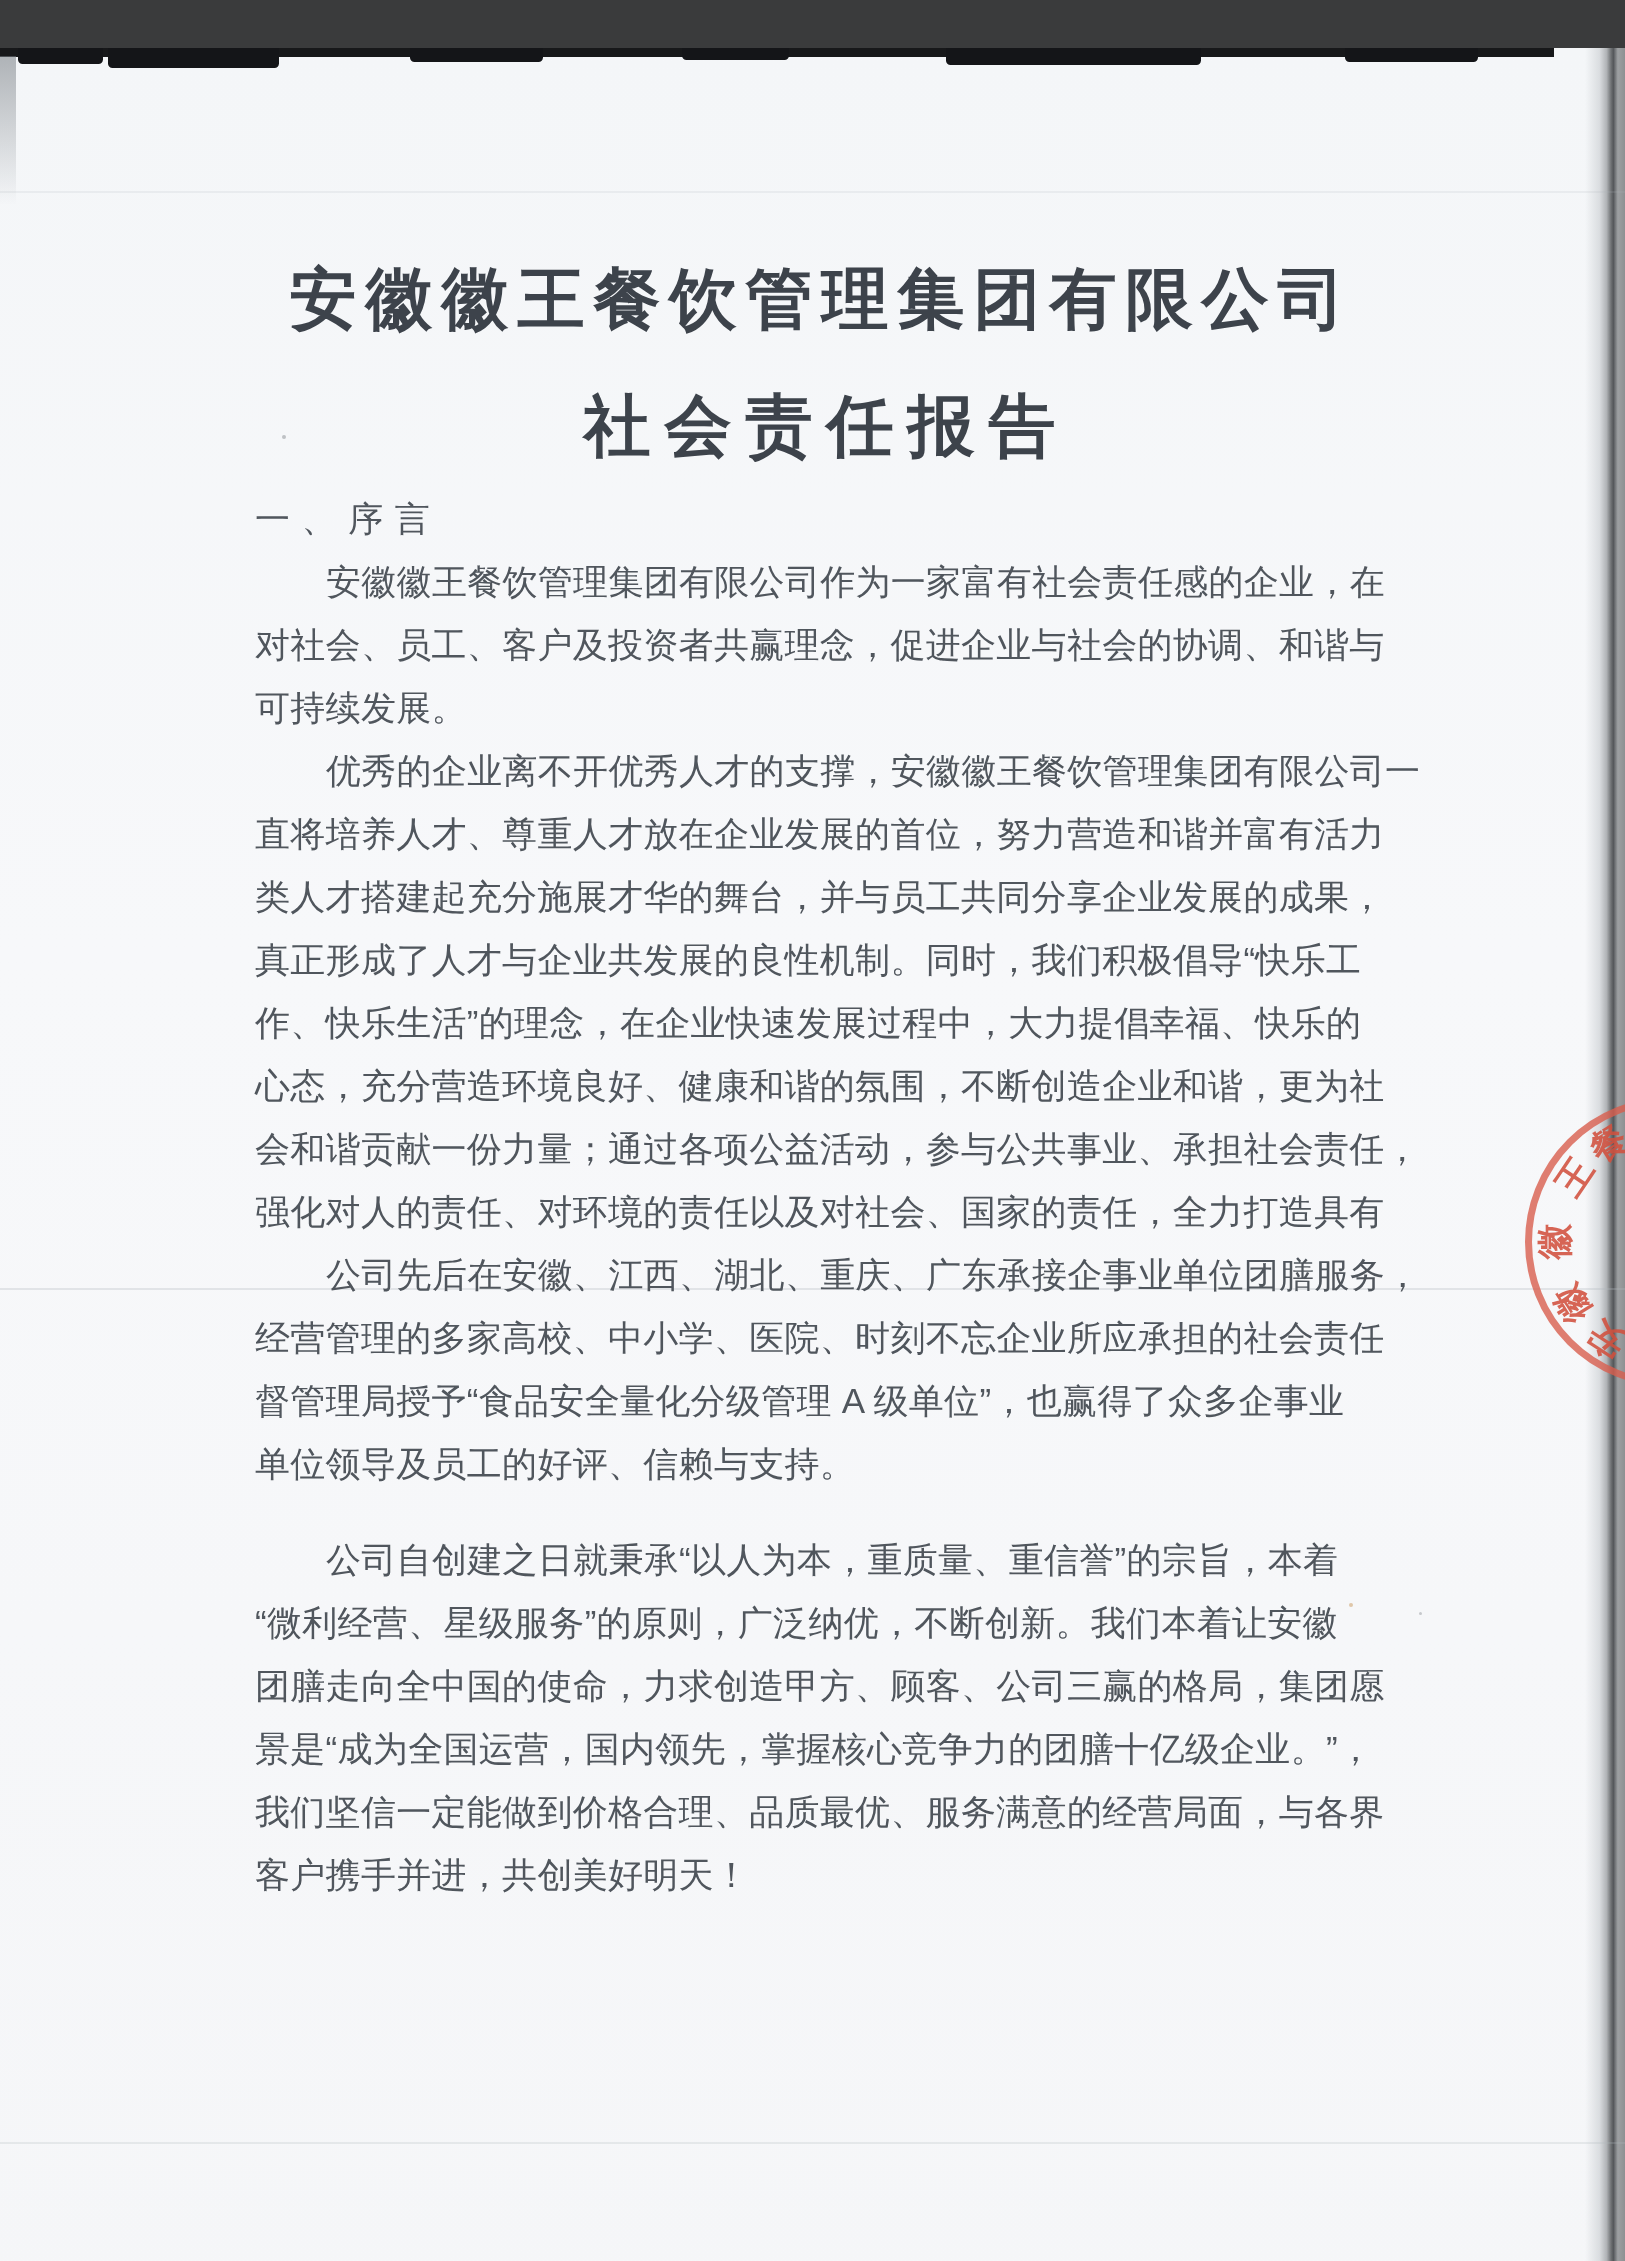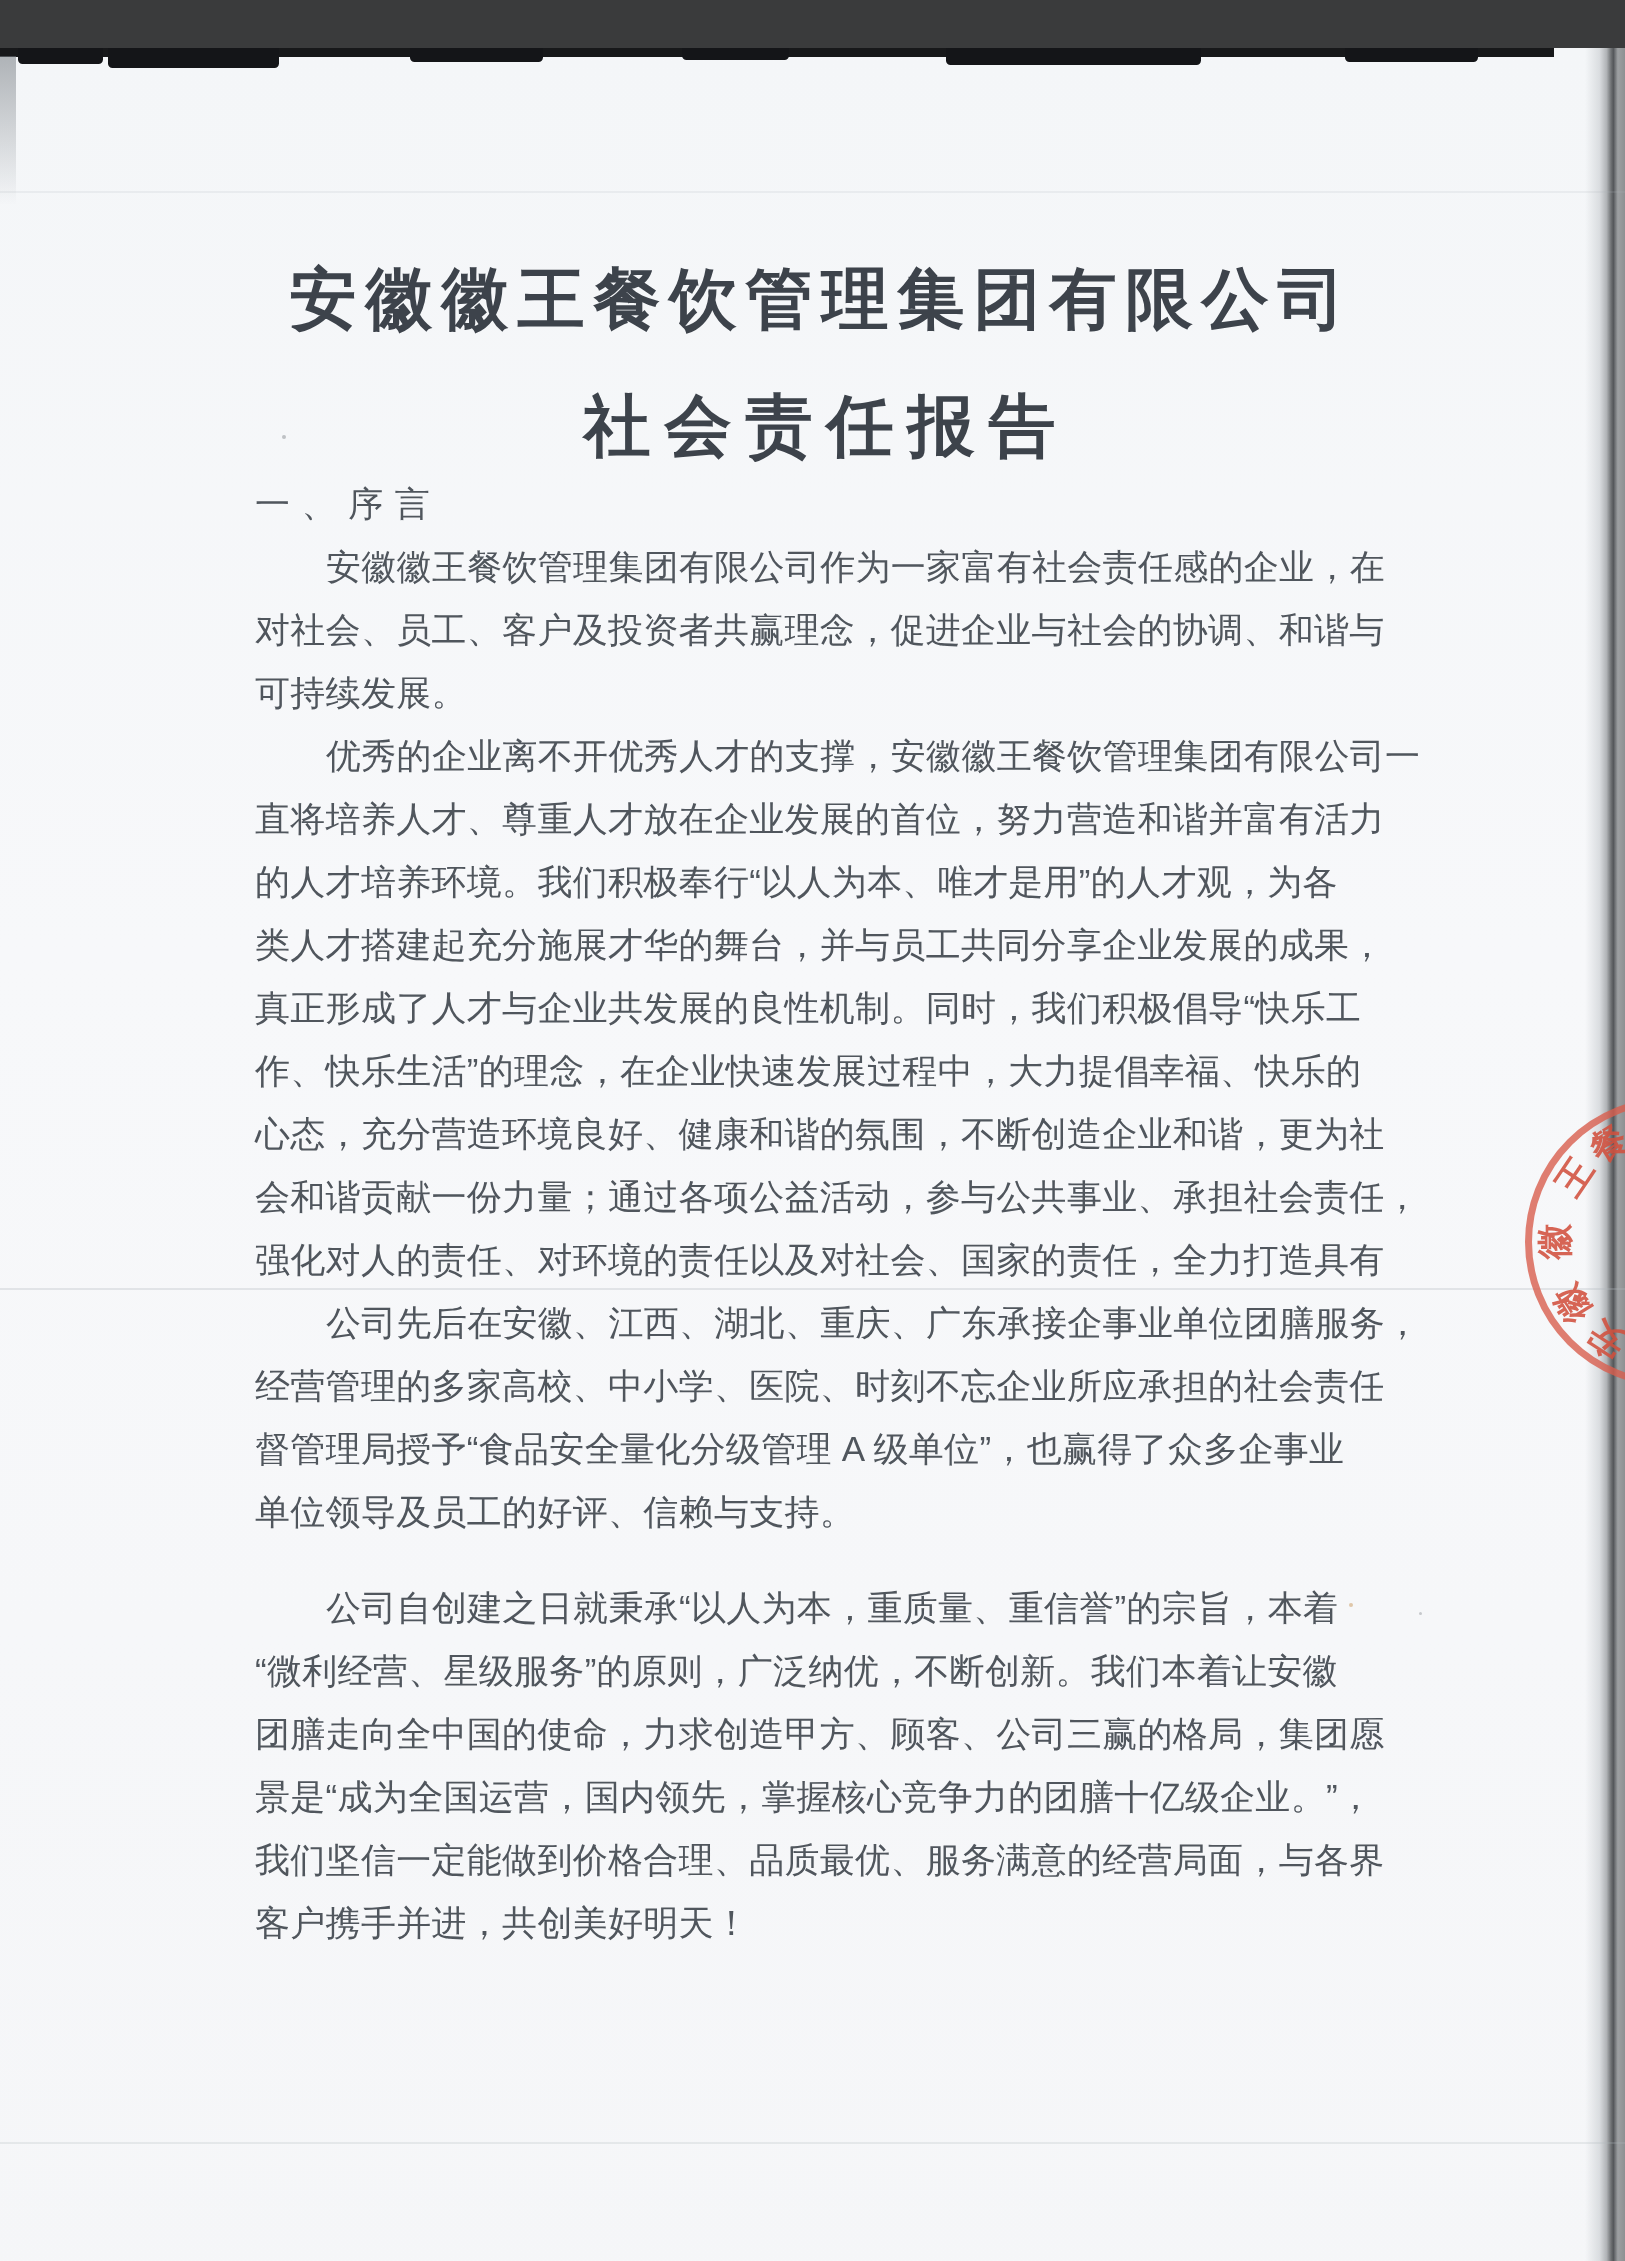--- a/index.html
+++ b/index.html
@@ -44,21 +44,21 @@
   .speck.s3{left:1419px;top:1564px;width:3.2px;height:3.2px;background:rgba(110,115,120,.35);}
 
   .title{
     position:absolute;left:0;width:100%;text-align:center;
     font-weight:700;color:#3d434b;line-height:1.12;white-space:nowrap;
   }
   .title.l1{top:213px;font-size:67px;letter-spacing:9px;padding-left:9px;}
   .title.l2{top:340px;font-size:67px;letter-spacing:14px;padding-left:14px;}
 
   .body-text{
-    position:absolute;left:255px;top:424px;width:1131px;
+    position:absolute;left:255px;top:439px;width:1131px;
     font-size:35px;letter-spacing:0.3px;color:#50565d;
   }
   .bt-line{height:63px;line-height:63px;white-space:nowrap;}
   .bt-line.heading{letter-spacing:11.6px;}
   .bt-line.indent{padding-left:71px;}
   .bt-line.para-gap{margin-top:33px;}
 
   
   .seal-ring{
     position:absolute;left:1525px;top:1049px;width:290px;height:290px;
@@ -102,21 +102,20 @@
 
   <div class="body-text">
     <div class="bt-line heading">一、序言</div>
 
     <div class="bt-line indent">安徽徽王餐饮管理集团有限公司作为一家富有社会责任感的企业，在</div>
     <div class="bt-line">对社会、员工、客户及投资者共赢理念，促进企业与社会的协调、和谐与</div>
     <div class="bt-line">可持续发展。</div>
 
     <div class="bt-line indent">优秀的企业离不开优秀人才的支撑，安徽徽王餐饮管理集团有限公司一</div>
     <div class="bt-line">直将培养人才、尊重人才放在企业发展的首位，努力营造和谐并富有活力</div>
-    <div class="bt-line">的人才培养环境。我们积极奉行“以人为本、唯才是用”的人才观，为各</div>
     <div class="bt-line">类人才搭建起充分施展才华的舞台，并与员工共同分享企业发展的成果，</div>
     <div class="bt-line">真正形成了人才与企业共发展的良性机制。同时，我们积极倡导“快乐工</div>
     <div class="bt-line">作、快乐生活”的理念，在企业快速发展过程中，大力提倡幸福、快乐的</div>
     <div class="bt-line">心态，充分营造环境良好、健康和谐的氛围，不断创造企业和谐，更为社</div>
     <div class="bt-line">会和谐贡献一份力量；通过各项公益活动，参与公共事业、承担社会责任，</div>
     <div class="bt-line">强化对人的责任、对环境的责任以及对社会、国家的责任，全力打造具有</div>
 
     <div class="bt-line indent">公司先后在安徽、江西、湖北、重庆、广东承接企事业单位团膳服务，</div>
     <div class="bt-line">经营管理的多家高校、中小学、医院、时刻不忘企业所应承担的社会责任</div>
     <div class="bt-line">督管理局授予“食品安全量化分级管理 A 级单位”，也赢得了众多企事业</div>

